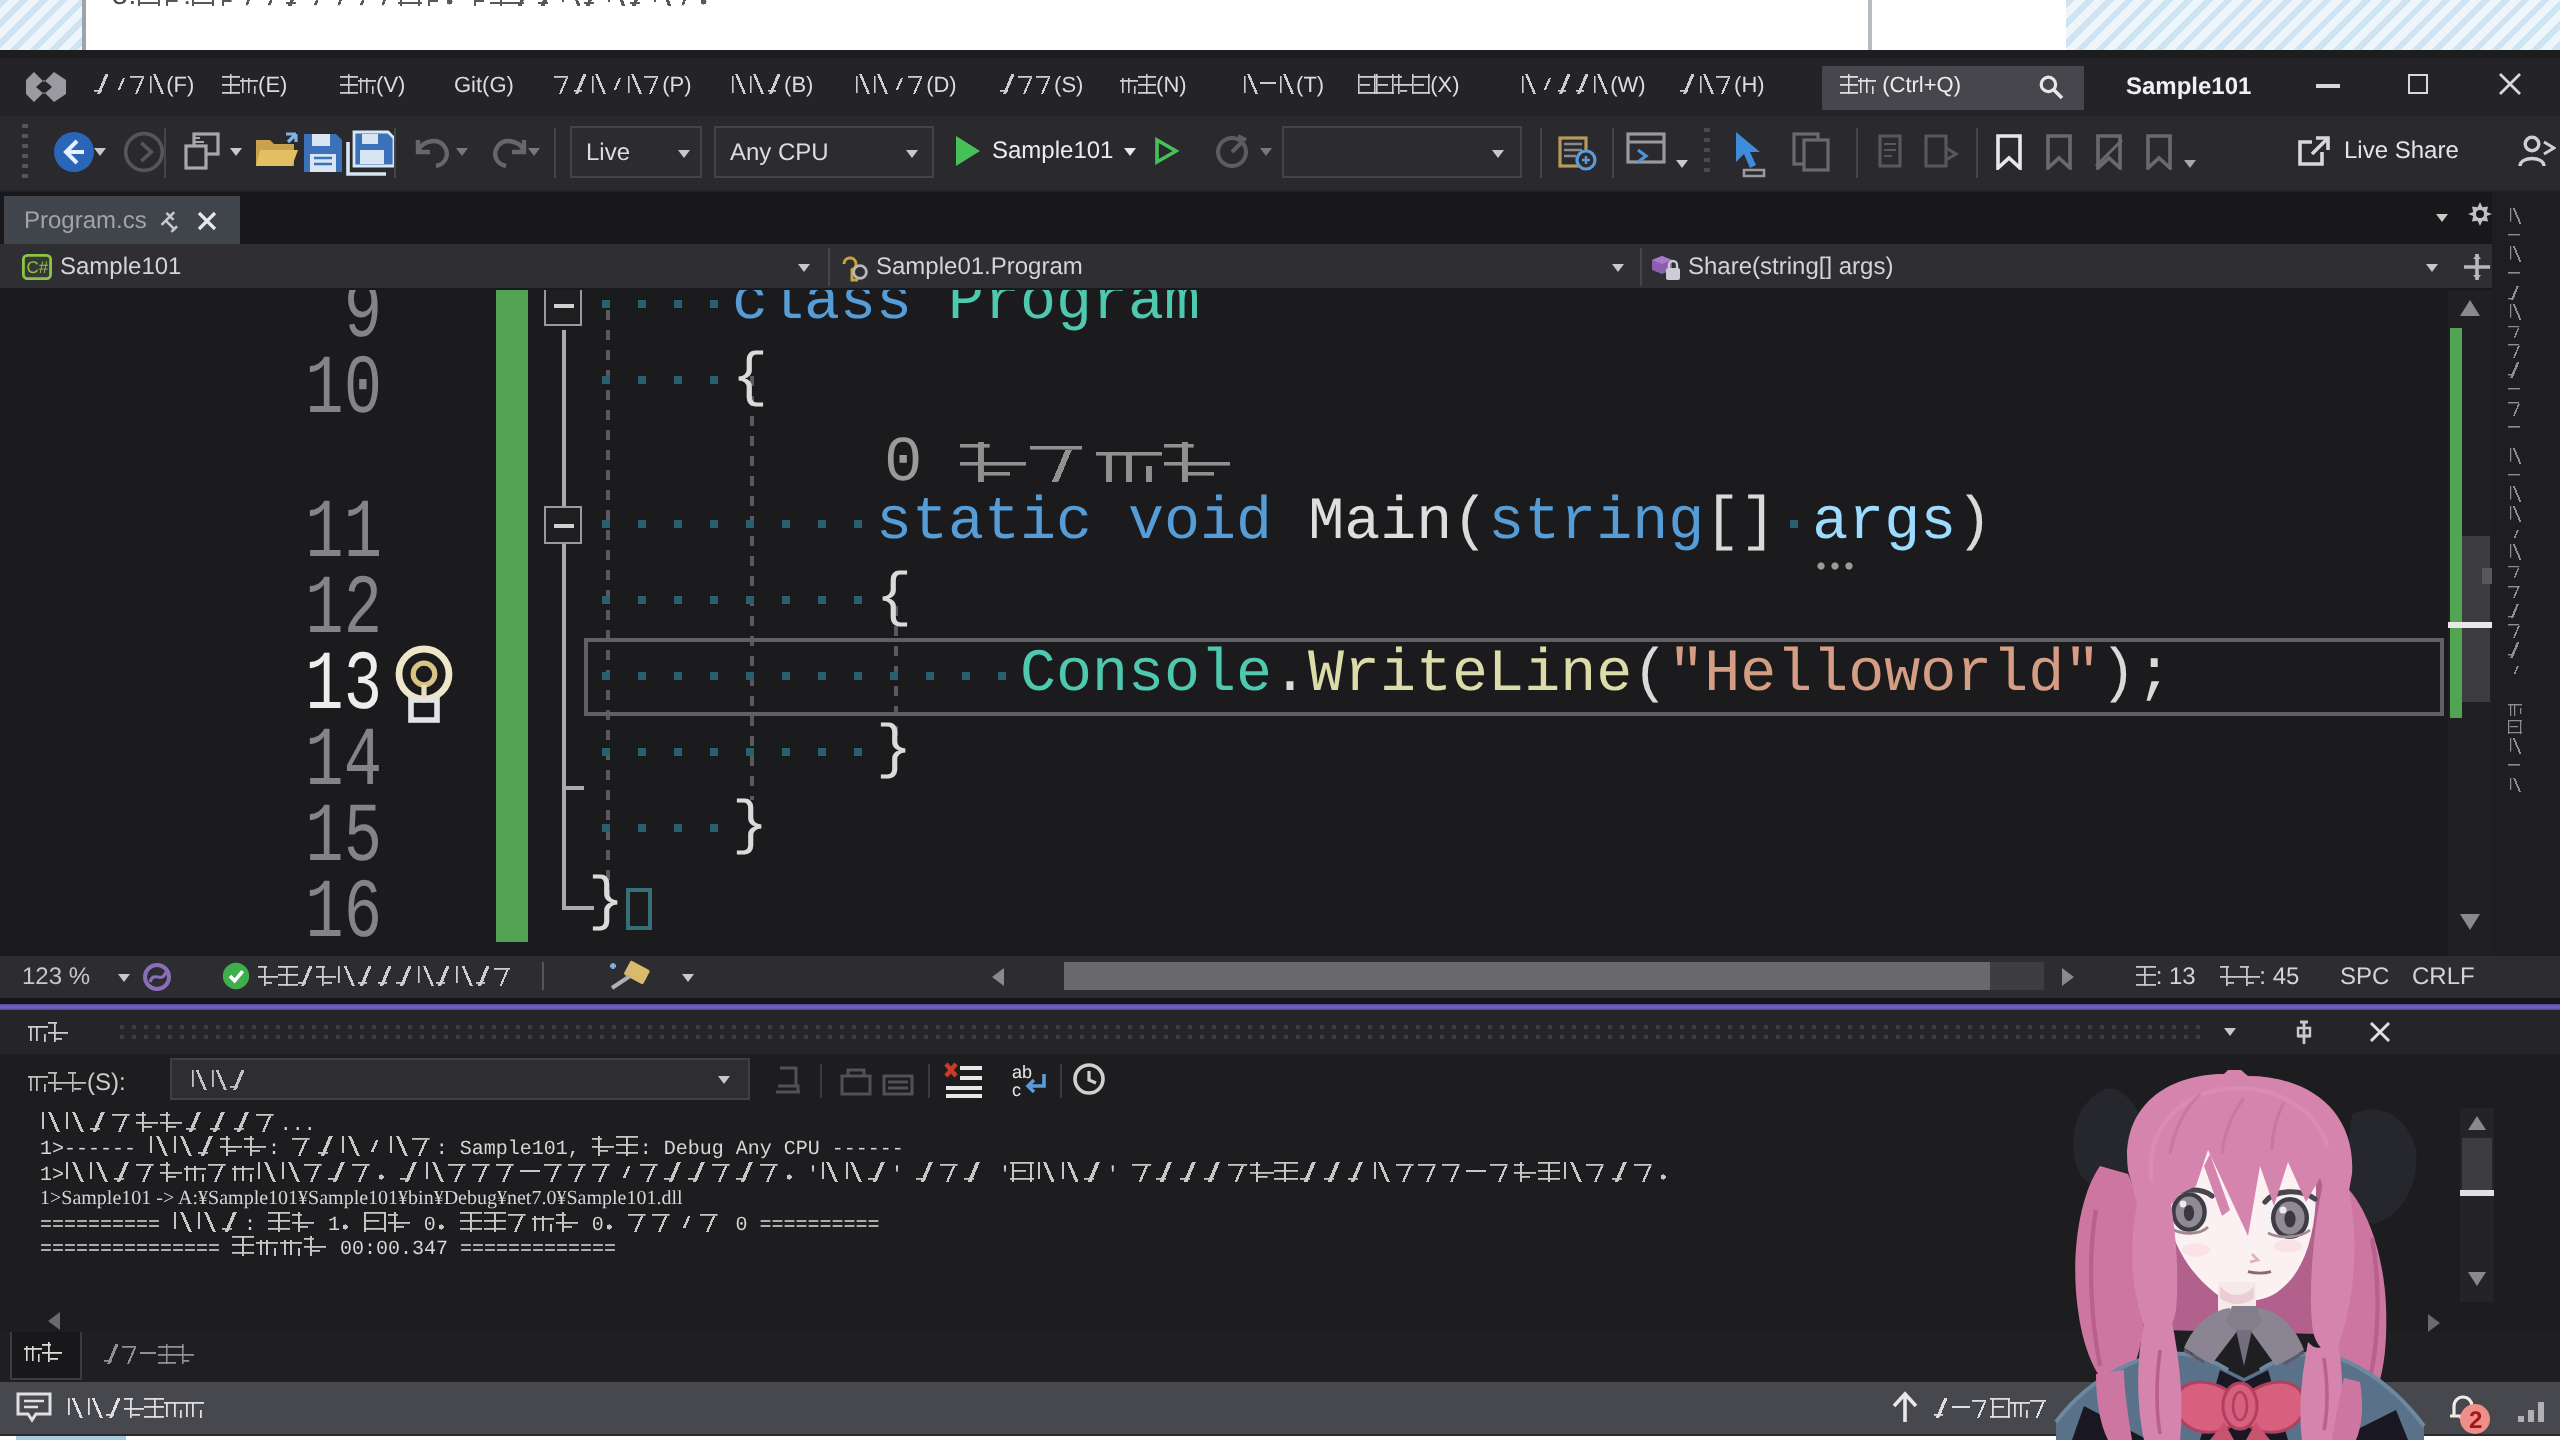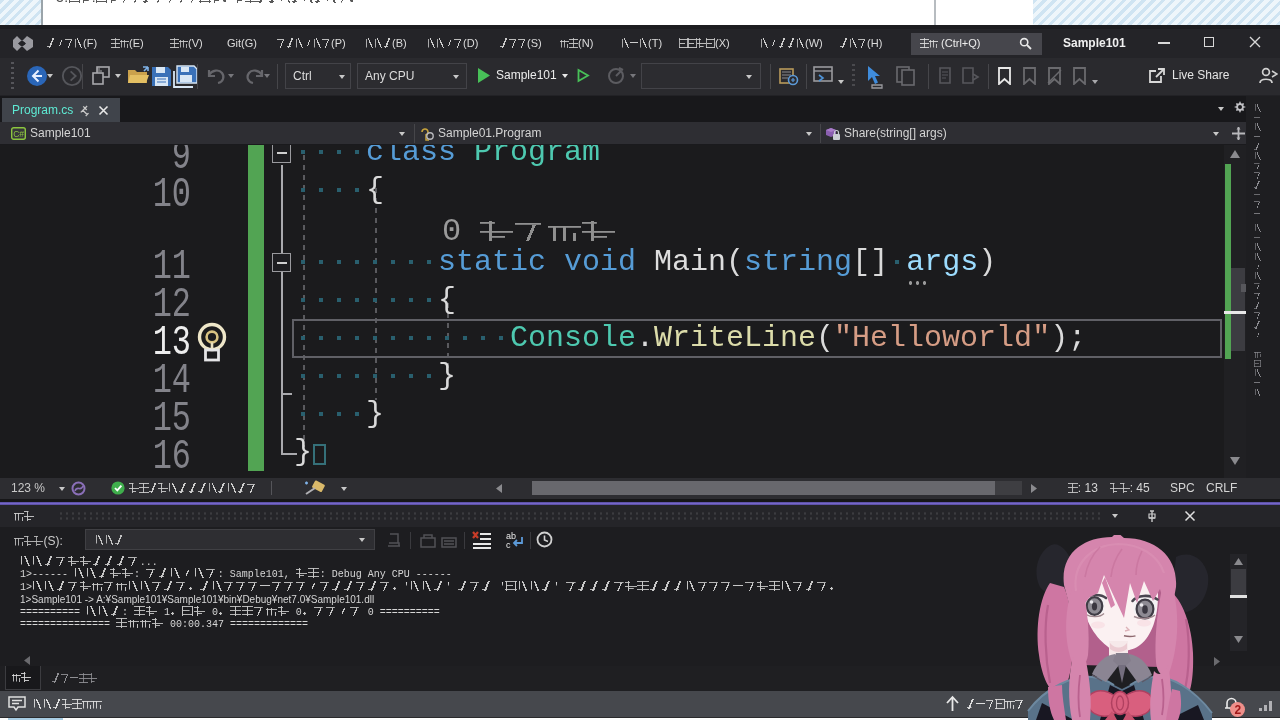--- a/index.html
+++ b/index.html
@@ -100,21 +100,21 @@
     <svg class="a" style="left:205px;top:8px" width="24" height="20" viewBox="0 0 24 20">
       <path d="M4,4 L4,10 L10,10 M4,9 C7,4 14,3 17,7 C20,11 18,16 13,17" fill="none" stroke="#66666b" stroke-width="2.2"></path>
     </svg>
     <span class="a caret" style="left:228px;top:16px;border-top-color:#77777c"></span>
     <svg class="a" style="left:242px;top:8px" width="24" height="20" viewBox="0 0 24 20">
       <path d="M20,4 L20,10 L14,10 M20,9 C17,4 10,3 7,7 C4,11 6,16 11,17" fill="none" stroke="#66666b" stroke-width="2.2"></path>
     </svg>
     <span class="a caret" style="left:264px;top:16px;border-top-color:#77777c"></span>
     <div class="a sep" style="left:277px;top:6px;height:25px"></div>
     <div class="a" style="left:285px;top:5px;width:66px;height:26px;background:#2c2c30;border:1px solid #434348">
-      <div class="a" style="left:7px;top:5px;color:#dcdcdc">Ctrl</div>
+      <div class="a" style="left:7px;top:5px;color:#dcdcdc">Live</div>
       <span class="a caret" style="left:53px;top:11px"></span>
     </div>
     <div class="a" style="left:357px;top:5px;width:110px;height:26px;background:#2c2c30;border:1px solid #434348">
       <div class="a" style="left:7px;top:5px;color:#dcdcdc">Any CPU</div>
       <span class="a caret" style="left:95px;top:11px"></span>
     </div>
     <svg class="a" style="left:477px;top:10px" width="13" height="15" viewBox="0 0 13 15">
       <path d="M1,0 L13,7.5 L1,15 Z" fill="#48c058"></path>
     </svg>
     <div class="a" style="left:496px;top:10px;color:#ececec">Sample101</div>
@@ -185,21 +185,21 @@
     </svg>
     <div class="a" style="left:1172px;top:10px;color:#e4e4e4">Live Share</div>
     <svg class="a" style="left:1258px;top:8px" width="20" height="20" viewBox="0 0 20 20">
       <circle cx="8" cy="6" r="3.4" fill="none" stroke="#d0d0d0" stroke-width="1.7"></circle>
       <path d="M2,17 C2,12 14,12 14,17" fill="none" stroke="#d0d0d0" stroke-width="1.7"></path>
       <path d="M14,5 l5,3 -5,3" fill="none" stroke="#d0d0d0" stroke-width="1.5"></path>
     </svg>
   </div>
 <div class="a" style="left:0;top:96px;width:1280px;height:26px;background:#18181b">
 <div class="a" style="left:2px;top:2px;width:118px;height:24px;background:#40444b">
-<div class="a" style="left:10px;top:5px;font-size:12px;color:#5eead4">Program.cs</div>
+<div class="a" style="left:10px;top:5px;font-size:12px;color:#a3a3a3">Program.cs</div>
 <svg class="a" style="left:77px;top:7px" width="12" height="12" viewBox="0 0 12 12">
         <path d="M2,4 L8,4 M8,1.5 L8,6.5 M8,4 L11,4 M5,4 L5,10 M3,10 l4,0" stroke="#c8c8c8" stroke-width="1.3" fill="none" transform="rotate(-45 6 6)"></path>
       </svg>
 <svg class="a" style="left:96px;top:7px" width="11" height="11" viewBox="0 0 11 11">
         <path d="M1.5,1.5 L9.5,9.5 M9.5,1.5 L1.5,9.5" stroke="#e8e8e8" stroke-width="1.6"></path>
       </svg>
 </div>
 <span class="a caret" style="left:1218px;top:11px;border-top-color:#c8c8c8"></span>
 <svg class="a" style="left:1233px;top:4px" width="14" height="14" viewBox="0 0 14 14">
       <path d="M7,1 L8.2,3.6 L11,3.2 L10.4,6 L13,7 L10.4,8 L11,10.8 L8.2,10.4 L7,13 L5.8,10.4 L3,10.8 L3.6,8 L1,7 L3.6,6 L3,3.2 L5.8,3.6 Z" fill="#c0c0c4"></path>
@@ -445,21 +445,21 @@
       <path d="M16,6 L16,12 L9,12 M11,9 L8,12 L11,15" fill="none" stroke="#5c9ad8" stroke-width="1.8"></path>
     </svg>
 <div class="a sep" style="left:530px;top:27px;height:17px;background:#3a3a3e"></div>
 <svg class="a" style="left:536px;top:26px" width="17" height="17" viewBox="0 0 17 17">
       <circle cx="8.5" cy="8.5" r="7" fill="none" stroke="#d0d0d0" stroke-width="1.8"></circle>
       <path d="M8.5,4.5 L8.5,9 L12,10.5" fill="none" stroke="#d0d0d0" stroke-width="1.6"></path>
     </svg>
 <div class="a jp" style="left:20px;top:51px;font-family:'Liberation Mono',monospace;font-size:10px;color:#d6d6d6;white-space:pre"><i class="g n2"></i><i class="g n2"></i><i class="g n1"></i><i class="g n3"></i><i class="g k4"></i><i class="g k4"></i><i class="g n1"></i><i class="g n1"></i><i class="g n1"></i><i class="g n3"></i>...</div>
     <div class="a jp" style="left:20px;top:63px;font-family:'Liberation Mono',monospace;font-size:10px;color:#d6d6d6;white-space:pre">1&gt;------ <i class="g n2"></i><i class="g n2"></i><i class="g n1"></i><i class="g k4"></i><i class="g k4"></i>: <i class="g n3"></i><i class="g n1"></i><i class="g n2"></i><i class="g ks"></i><i class="g n2"></i><i class="g n3"></i>: Sample101, <i class="g k4"></i><i class="g k1"></i>: Debug Any CPU ------</div>
     <div class="a jp" style="left:20px;top:76px;font-family:'Liberation Mono',monospace;font-size:10px;color:#d6d6d6;white-space:pre">1&gt;<i class="g n2"></i><i class="g n2"></i><i class="g n1"></i><i class="g n3"></i><i class="g k4"></i><i class="g k3"></i><i class="g n3"></i><i class="g k3"></i><i class="g n2"></i><i class="g n2"></i><i class="g n3"></i><i class="g n1"></i><i class="g n3"></i><i class="g kp"></i><i class="g n1"></i><i class="g n2"></i><i class="g n3"></i><i class="g n3"></i><i class="g n3"></i><i class="g kd"></i><i class="g n3"></i><i class="g n3"></i><i class="g n3"></i><i class="g ks"></i><i class="g n3"></i><i class="g n1"></i><i class="g n1"></i><i class="g n3"></i><i class="g n1"></i><i class="g n3"></i><i class="g kp"></i>'<i class="g n2"></i><i class="g n2"></i><i class="g n1"></i>' <i class="g n1"></i><i class="g n3"></i><i class="g n1"></i> '<i class="g k2"></i><i class="g n2"></i><i class="g n2"></i><i class="g n1"></i>' <i class="g n3"></i><i class="g n1"></i><i class="g n1"></i><i class="g n1"></i><i class="g n3"></i><i class="g k4"></i><i class="g k1"></i><i class="g n1"></i><i class="g n1"></i><i class="g n1"></i><i class="g n2"></i><i class="g n3"></i><i class="g n3"></i><i class="g n3"></i><i class="g kd"></i><i class="g n3"></i><i class="g k4"></i><i class="g k1"></i><i class="g n2"></i><i class="g n3"></i><i class="g n1"></i><i class="g n3"></i><i class="g kp"></i></div>
-    <div class="a" style="left:20px;top:89px;font-family:Liberation Sans, sans-serif;font-size:10px;color:#d6d6d6;white-space:pre">1&gt;Sample101 -&gt; A:¥Sample101¥Sample101¥bin¥Debug¥net7.0¥Sample101.dll</div>
+    <div class="a" style="left:20px;top:89px;font-family:Liberation Serif, serif;font-size:10px;color:#d6d6d6;white-space:pre">1&gt;Sample101 -&gt; A:¥Sample101¥Sample101¥bin¥Debug¥net7.0¥Sample101.dll</div>
     <div class="a jp" style="left:20px;top:101px;font-family:'Liberation Mono',monospace;font-size:10px;color:#d6d6d6;white-space:pre">========== <i class="g n2"></i><i class="g n2"></i><i class="g n1"></i>: <i class="g k1"></i><i class="g k4"></i> 1<i class="g kp"></i><i class="g k2"></i><i class="g k4"></i> 0<i class="g kp"></i><i class="g k1"></i><i class="g k1"></i><i class="g n3"></i><i class="g k3"></i><i class="g k4"></i> 0<i class="g kp"></i><i class="g n3"></i><i class="g n3"></i><i class="g ks"></i><i class="g n3"></i> 0 ==========</div>
     <div class="a jp" style="left:20px;top:113px;font-family:'Liberation Mono',monospace;font-size:10px;color:#d6d6d6;white-space:pre">=============== <i class="g k1"></i><i class="g k3"></i><i class="g k3"></i><i class="g k4"></i> 00:00.347 =============</div>
     <svg class="a" style="left:22px;top:150px" width="9" height="11" viewBox="0 0 9 11">
       <path d="M8,1 L2,5.5 L8,10 Z" fill="#6a6a6e"></path>
     </svg>
     <svg class="a" style="left:1213px;top:151px" width="9" height="11" viewBox="0 0 9 11">
       <path d="M1,1 L7,5.5 L1,10 Z" fill="#6a6a6e"></path>
     </svg>
     <div class="a" style="left:1230px;top:49px;width:17px;height:97px;background:#242428"></div>
     <svg class="a" style="left:1233px;top:52px" width="11" height="9" viewBox="0 0 11 9">

